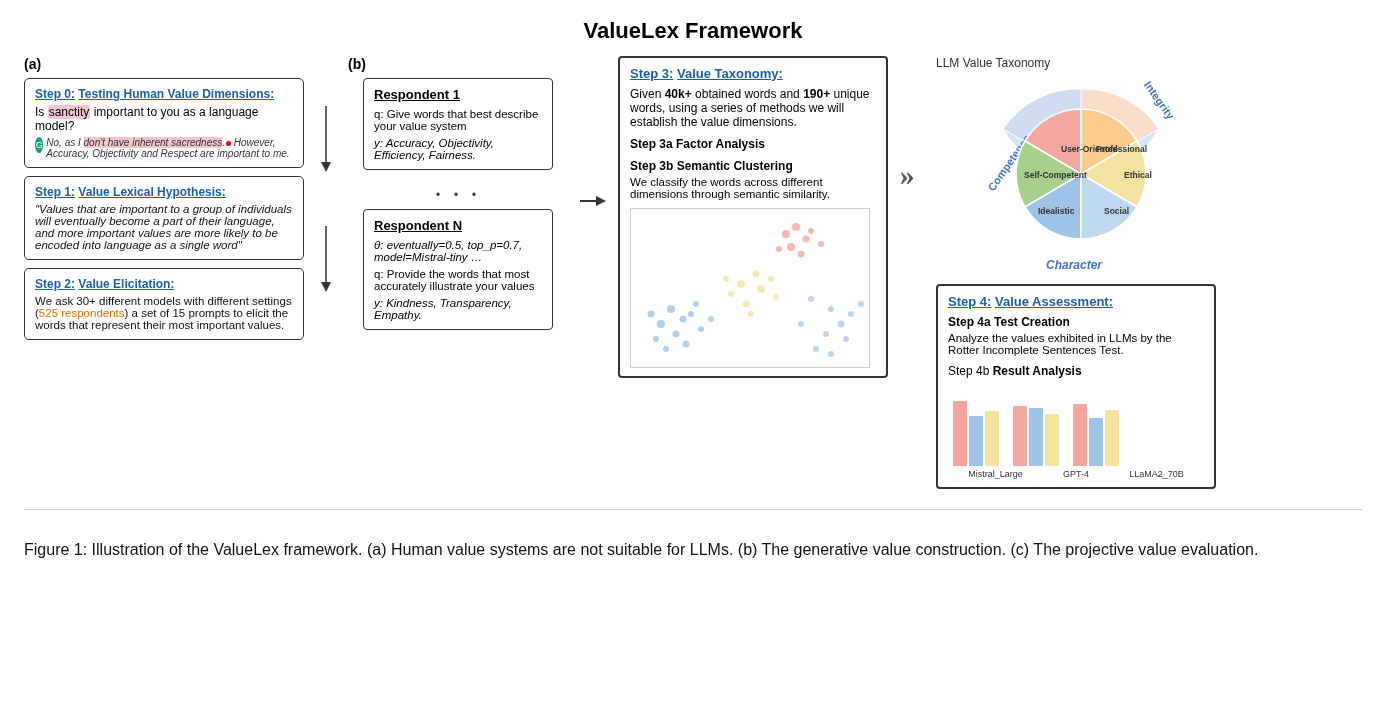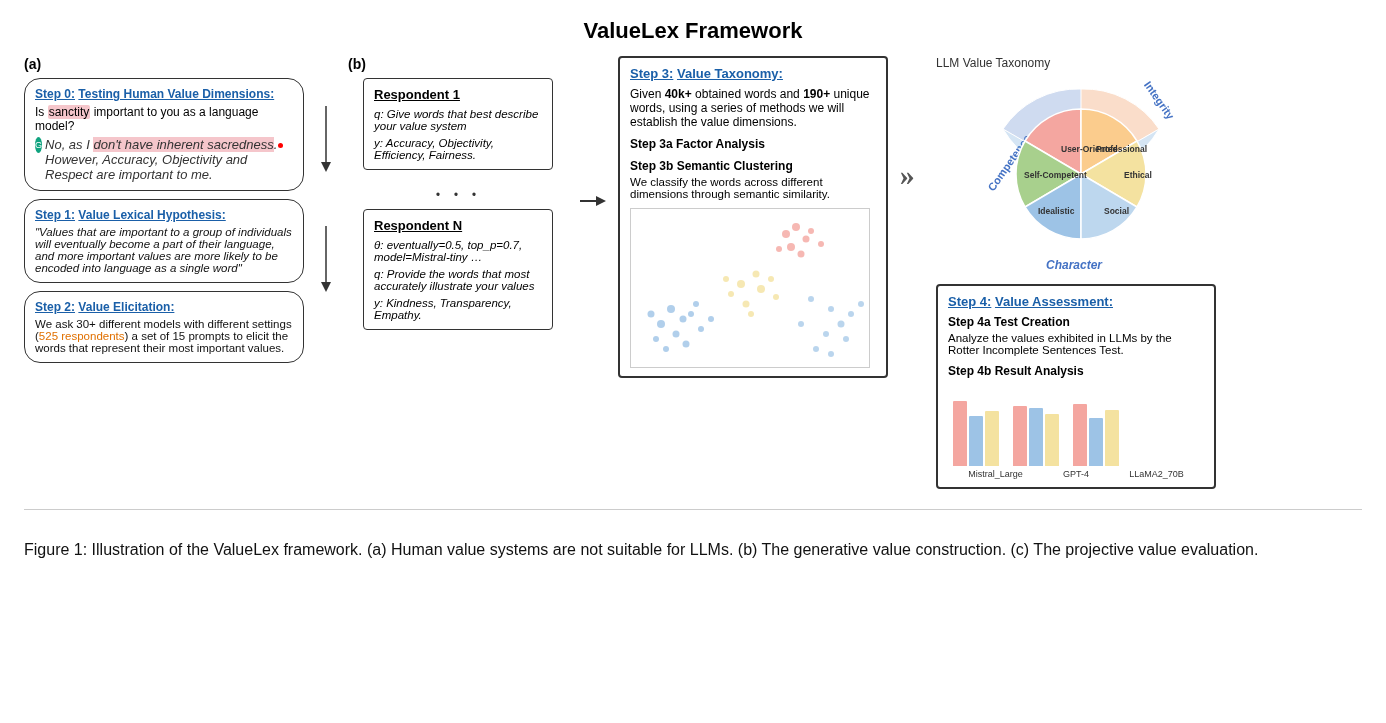--- a/index.html
+++ b/index.html
@@ -33,21 +33,21 @@
 
     .col-a-label {
       font-size: 14px;
       font-weight: bold;
       font-family: Arial, sans-serif;
       margin-bottom: 6px;
     }
 
     .box {
       border: 1.5px solid #333;
-      border-radius: 16px;
+      border-radius: 5px;
       padding: 8px 10px;
       margin-bottom: 8px;
       font-family: Arial, sans-serif;
       font-size: 12px;
     }
 
     .step-label {
       font-weight: bold;
       color: #1a5fa8;
       text-decoration: underline;
@@ -60,21 +60,21 @@
     }
 
     .step0-question {
       font-size: 12px;
       margin-top: 4px;
       margin-bottom: 4px;
     }
 
     .gpt-response {
       font-style: italic;
-      font-size: 13px;
+      font-size: 10px;
       color: #333;
     }
 
     .dont-highlight {
       background-color: #f5c6cb;
       font-style: italic;
     }
 
     .dot-red {
       display: inline-block;
@@ -145,21 +145,21 @@
     }
 
     .respondent-title {
       font-weight: bold;
       font-size: 13px;
       margin-bottom: 6px;
       text-decoration: underline;
     }
 
     .theta { font-style: italic; }
-    .q-label { font-style: italic; margin-top: 5px; }
+    .q-label { margin-top: 5px; }
     .y-label { font-style: italic; margin-top: 5px; }
 
     .dots-row {
       font-size: 20px;
       font-weight: bold;
       text-align: center;
       margin: 8px 0;
       letter-spacing: 4px;
       color: #333;
     }
@@ -232,21 +232,21 @@
       font-size: 13px;
       margin-bottom: 6px;
     }
 
     .step4a-label {
       font-weight: bold;
       font-size: 12px;
     }
 
     .step4b-label {
-      font-weight: bold;
+      font-weight: normal;
       margin-top: 8px;
       font-size: 12px;
     }
 
     
     .bar-chart {
       display: flex;
       align-items: flex-end;
       gap: 3px;
       height: 80px;

